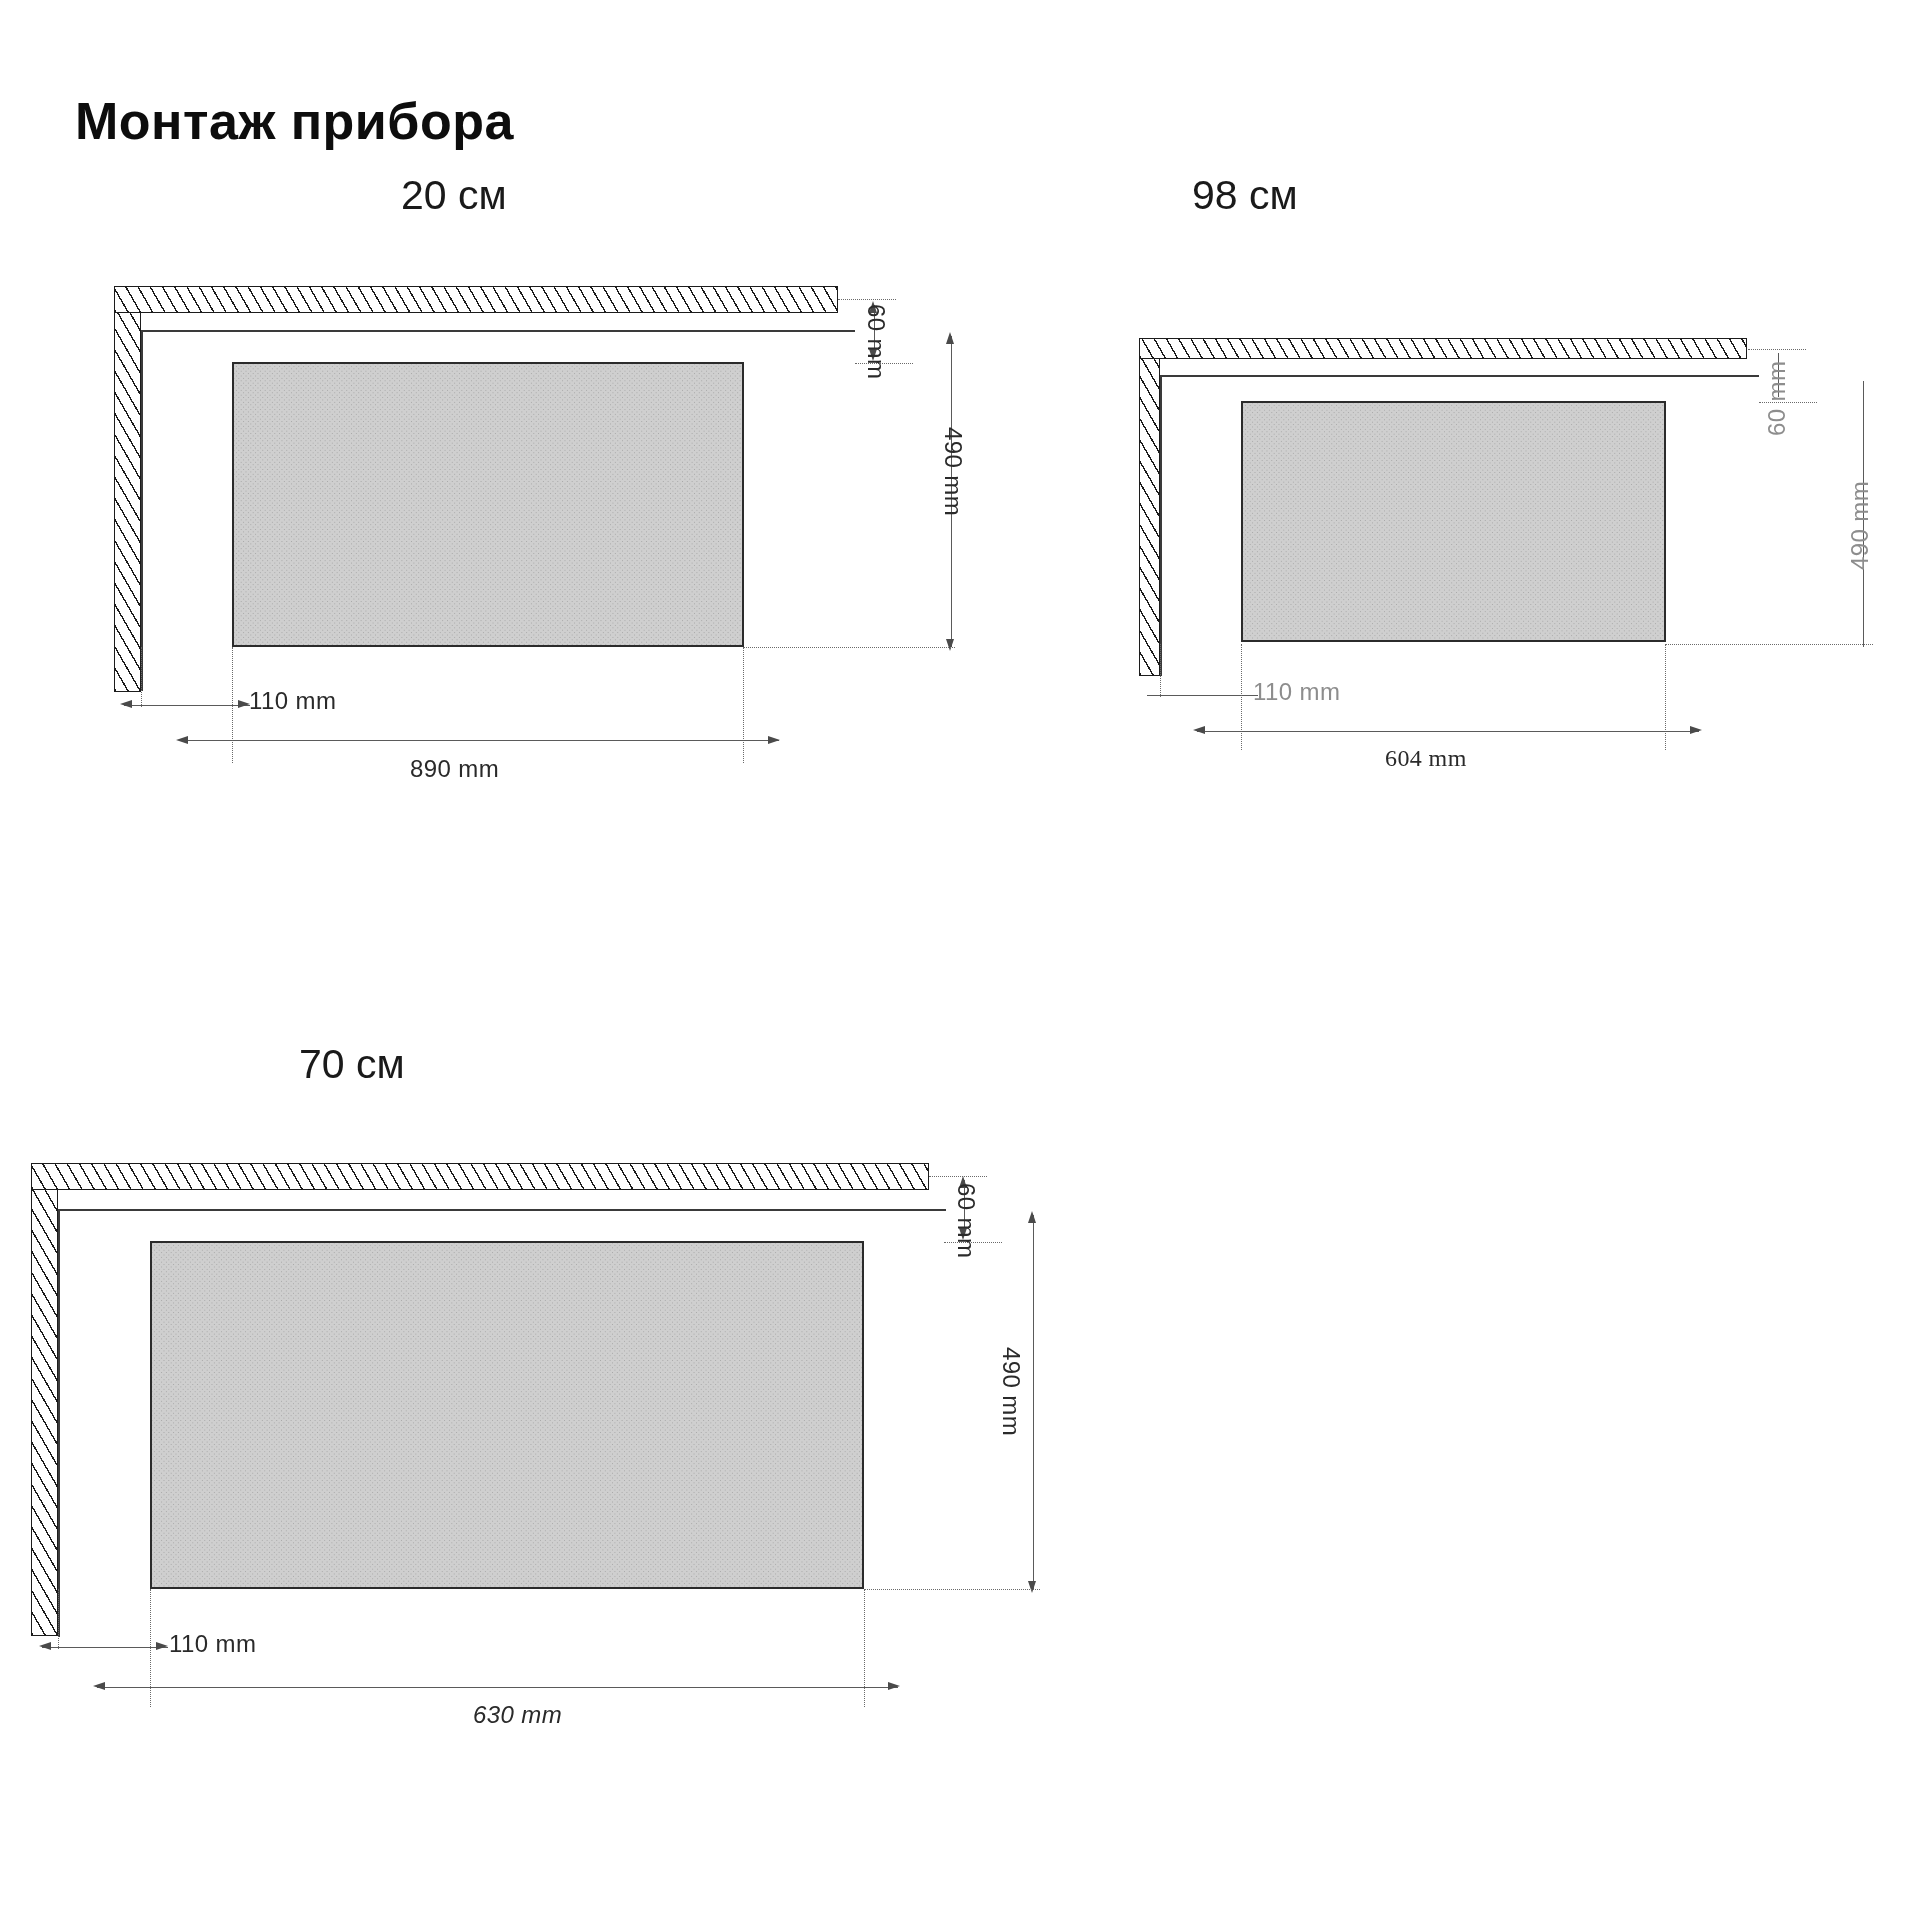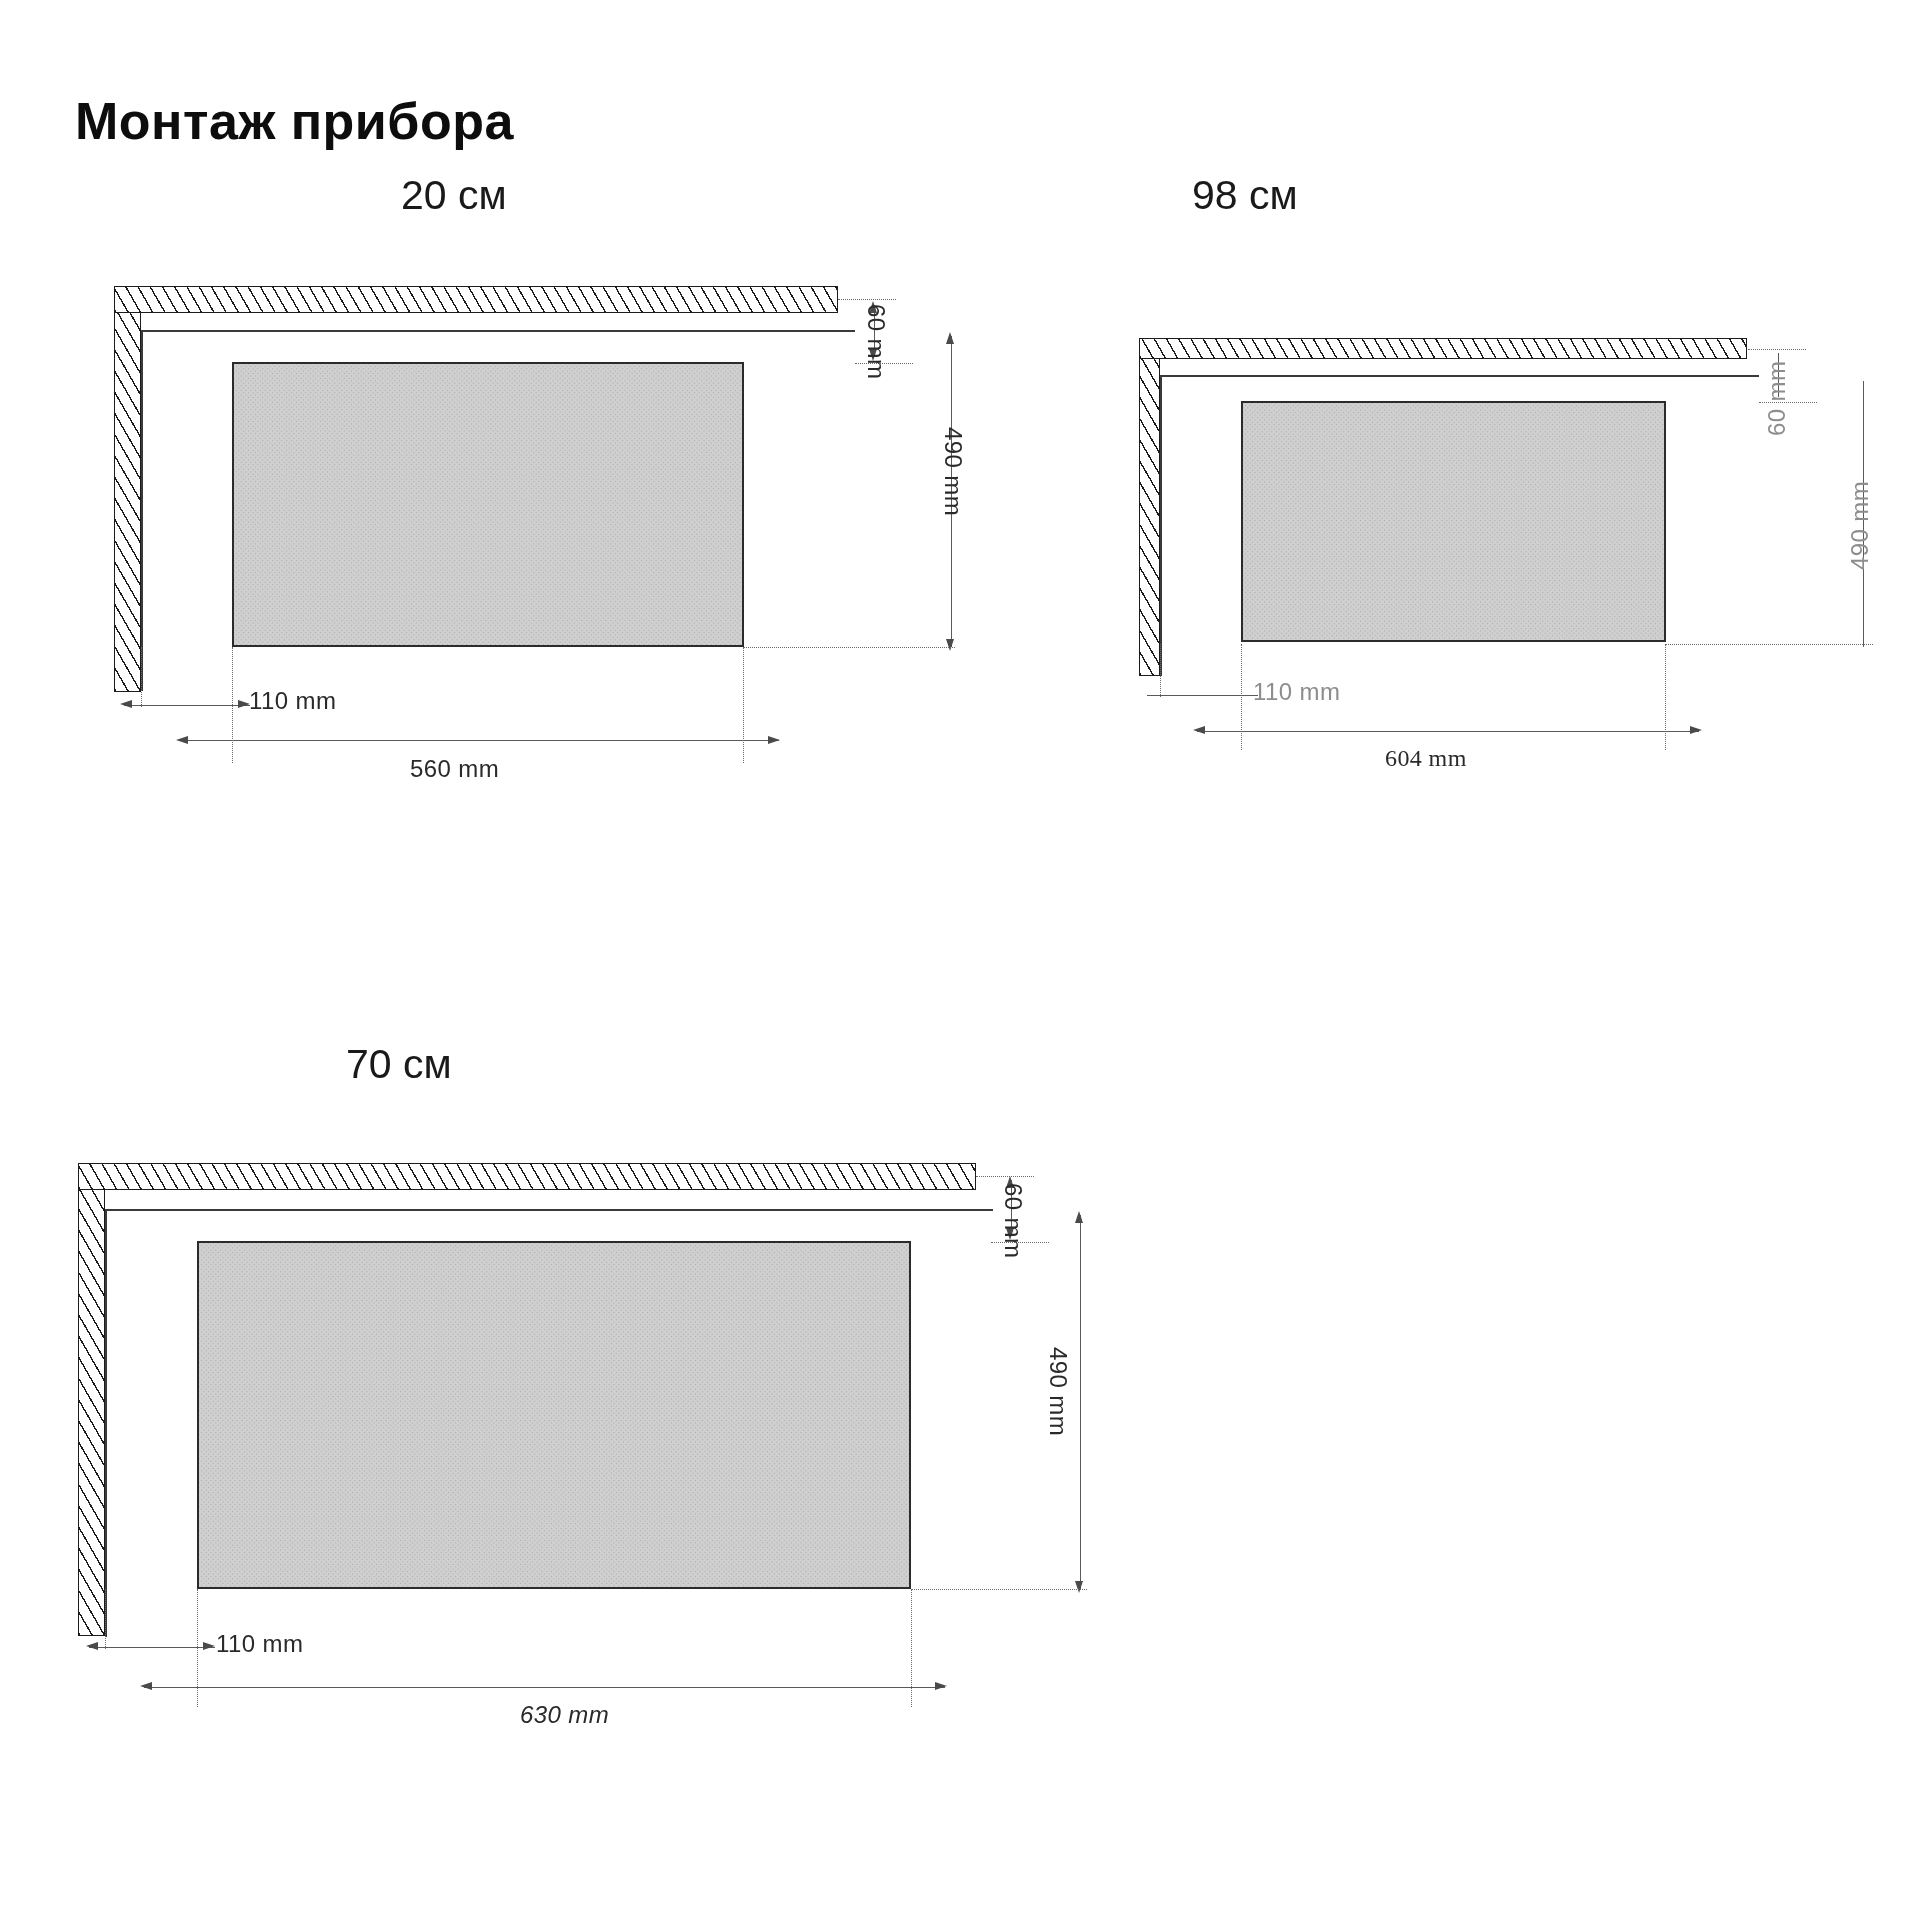--- a/index.html
+++ b/index.html
@@ -167,21 +167,21 @@
   <div class="dim-dot-v" style="left:232px; top:425px; height:116px;"></div>
   <div class="dim-solid-h" style="left:124px; top:483px; width:126px;"></div>
   <div class="arrow-l" style="left:120px; top:478px;"></div>
   <div class="arrow-r" style="left:238px; top:478px;"></div>
   <div class="dim-text" style="left:249px; top:465px;">110 mm</div>
 
   <div class="dim-dot-v" style="left:743px; top:425px; height:116px;"></div>
   <div class="dim-solid-h" style="left:180px; top:518px; width:599px;"></div>
   <div class="arrow-l" style="left:176px; top:514px;"></div>
   <div class="arrow-r" style="left:768px; top:514px;"></div>
-  <div class="dim-text" style="left:410px; top:533px;">560 mm</div>
+  <div class="dim-text" style="left:410px; top:533px;">890 mm</div>
 </div>
 
 <div class="diagram" style="left:1062px; top:222px; width:869px; height:772px;">
 
   <div class="diagram-label" style="left:130px; top:-50px;">98 cм</div>
 
   <div class="wall-v" style="left:77px; top:116px; width:21px; height:338px;"></div>
   <div class="wall-h" style="left:77px; top:116px; width:608px; height:21px;"></div>
 
   <div class="surface-line" style="left:98px; top:153px; width:599px; height:1.9px;"></div>
@@ -203,21 +203,21 @@
   <div class="dim-solid-h" style="left:85px; top:473px; width:111px;"></div>
   <div class="dim-text faint" style="left:191px; top:456px;">110 mm</div>
 
   <div class="dim-dot-v" style="left:603px; top:422px; height:106px;"></div>
   <div class="dim-solid-h" style="left:135px; top:509px; width:502px;"></div>
   <div class="arrow-l" style="left:131px; top:504px;"></div>
   <div class="arrow-r" style="left:628px; top:504px;"></div>
   <div class="dim-text" style="left:323px; top:523px;font-family:Liberation Serif, serif;">604 mm</div>
 </div>
 
-<div class="diagram" style="left:0px; top:1091px; width:1062px; height:792px;margin-left:47px;">
+<div class="diagram" style="left:0px; top:1091px; width:1062px; height:792px;">
 
   <div class="diagram-label" style="left:299px; top:-50px;">70 cм</div>
 
   <div class="wall-v" style="left:31px; top:72px; width:27px; height:473px;"></div>
   <div class="wall-h" style="left:31px; top:72px; width:898px; height:27px;"></div>
 
   <div class="surface-line" style="left:58px; top:118px; width:888px; height:1.9px;"></div>
   <div class="surface-line" style="left:58px; top:118px; width:1.9px; height:428px;"></div>
 
   <div class="panel" style="left:150px; top:150px; width:714px; height:348px;"></div>

